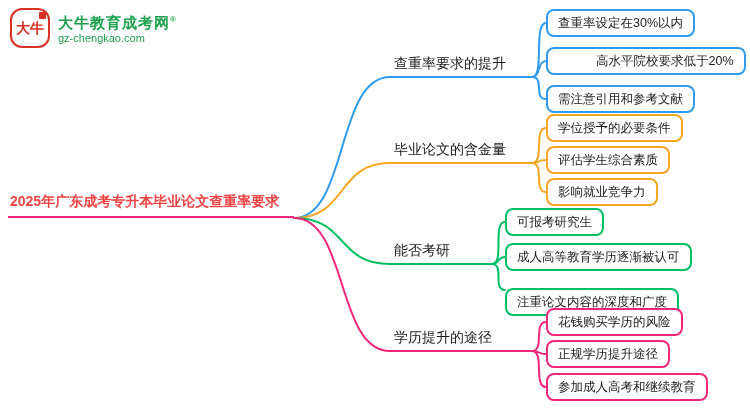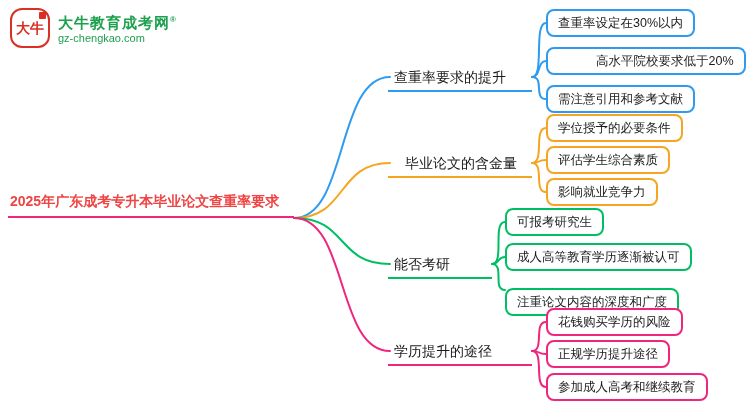--- a/index.html
+++ b/index.html
@@ -24,24 +24,24 @@
   .logo-url{font-size:11px;color:#1ea14e;line-height:13px;}
 
   
   .center-node{
     position:absolute;left:8px;top:192px;width:286px;box-sizing:border-box;
     font-size:14px;line-height:18px;font-weight:600;color:#ef4444;
     padding:0 2px 6px 2px;border-bottom:2px solid #f0267c;white-space:nowrap;
   }
   .branch{
     position:absolute;box-sizing:border-box;font-size:14px;line-height:18px;color:#1b1b1b;
-    padding:0 4px 4px 6px;border-bottom:2px solid;white-space:nowrap;font-weight:500;margin-top:14px;
+    padding:0 4px 4px 6px;border-bottom:2px solid;white-space:nowrap;font-weight:500;
   }
   .b0{left:388px;top:54px;width:144px;}
-  .b1{left:388px;top:140px;width:144px;text-align:center;}
+  .b1{left:388px;top:140px;width:144px;}
   .b2{left:388px;top:241px;width:104px;}
   .b3{left:388px;top:328px;width:144px;}
 
   .leaf{
     position:absolute;box-sizing:border-box;font-size:12.5px;line-height:16px;color:#1b1b1b;
     padding:4px 10px;border:2px solid;border-radius:8px;background:#fff;white-space:nowrap;
   }
   .l-b0-0{left:546px;top:9px;}   .l-b0-1{left:546px;top:47px;padding-left:48px;}  .l-b0-2{left:546px;top:85px;}
   .l-b1-0{left:546px;top:114px;} .l-b1-1{left:546px;top:146px;} .l-b1-2{left:546px;top:178px;}
   .l-b2-0{left:505px;top:208px;} .l-b2-1{left:505px;top:243px;} .l-b2-2{left:505px;top:288px;}

